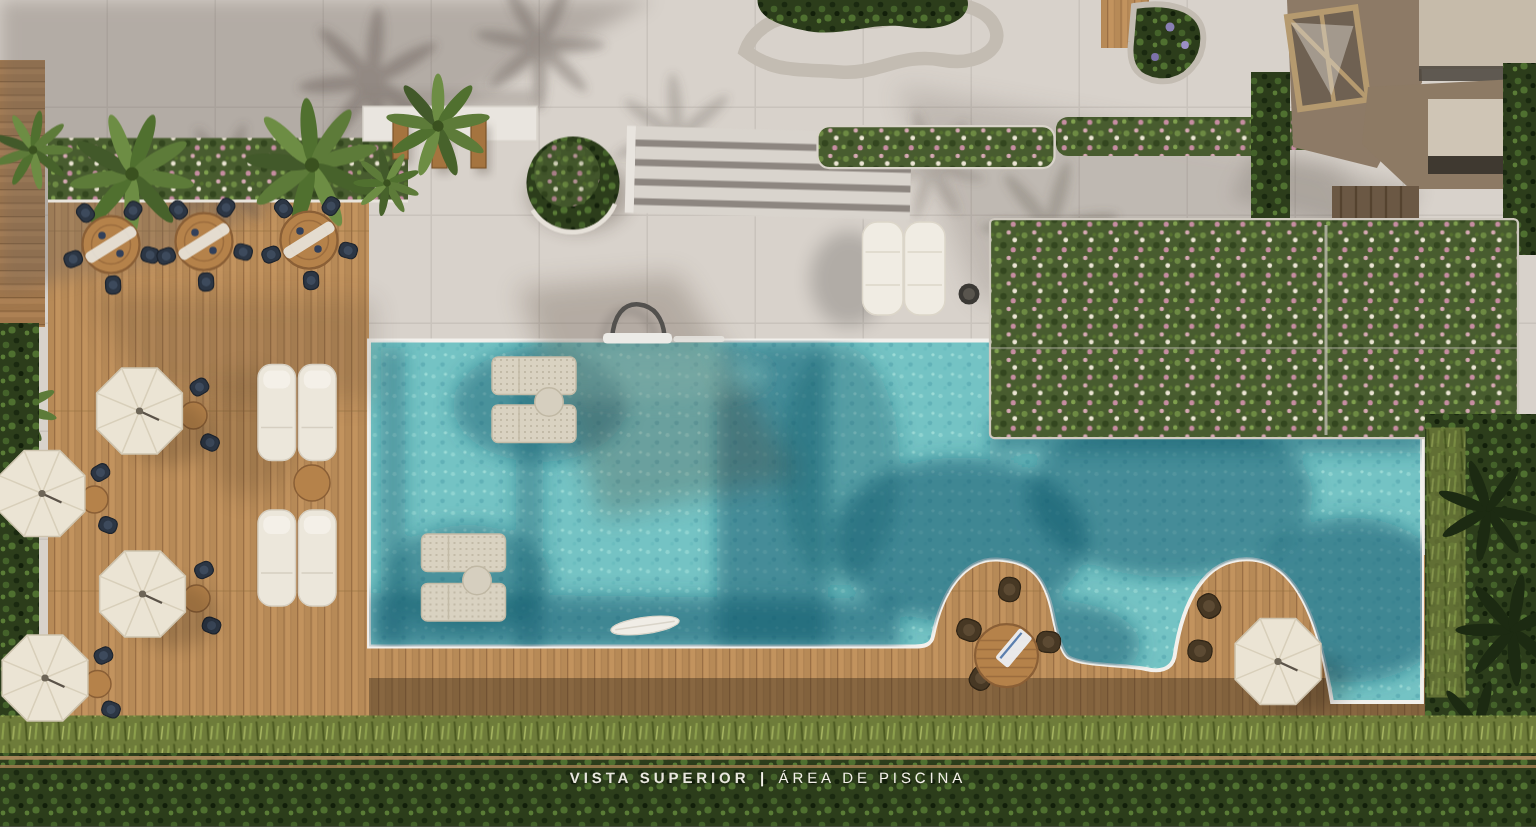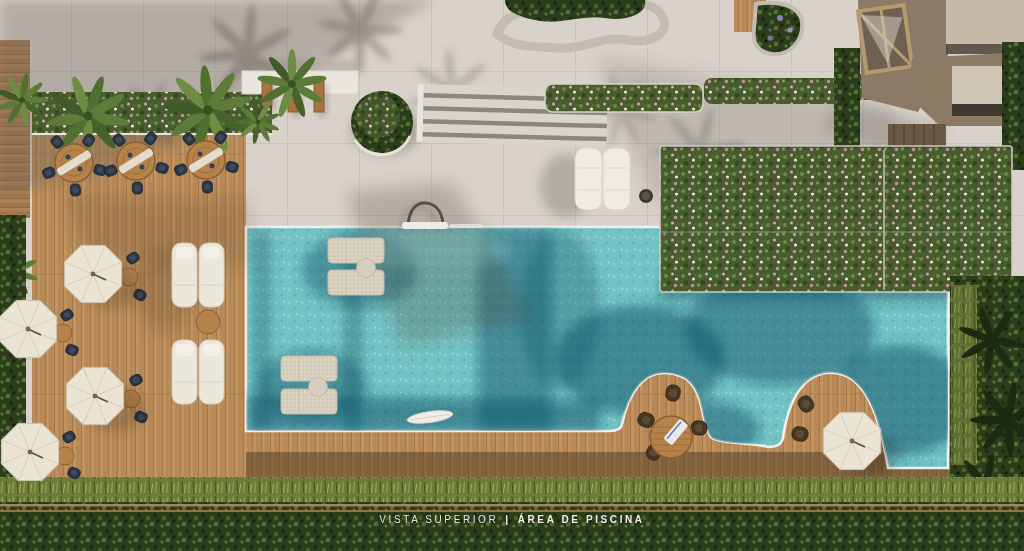--- a/index.html
+++ b/index.html
@@ -9,22 +9,22 @@
     --chair:#2c3644; --building-wall:#8d7a66; --building-roof:#c6bbaa; --caption:#f4f1ea;
   }
   html,body{margin:0;padding:0;background:#222;}
   .stage{position:relative;width:1024px;height:551px;overflow:hidden;
          font-family:"Liberation Sans", sans-serif;}
   .stage svg{position:absolute;left:0;top:0;display:block;}
   .caption{position:absolute;left:50%;top:514px;transform:translateX(-50%);
            white-space:nowrap;color:var(--caption);font-size:10px;letter-spacing:2.6px;
            text-transform:uppercase;text-shadow:0 1px 2px rgba(0,0,0,.45);}
   .caption .sep{font-weight:700;margin:0 7px;}
-  .caption .strong{font-weight:700;}
-  .caption .light{font-weight:400;opacity:.95;}
+  .caption .strong{font-weight:400;}
+  .caption .light{font-weight:700;opacity:.95;}
 </style>
 </head>
 <body>
 
 <div class="stage">
 <svg width="1024" height="551" viewBox="0 0 1024 551">
 <defs>
   <filter id="b3" x="-40%" y="-40%" width="180%" height="180%">
           <feGaussianBlur stdDeviation="3"></feGaussianBlur>
         </filter>

